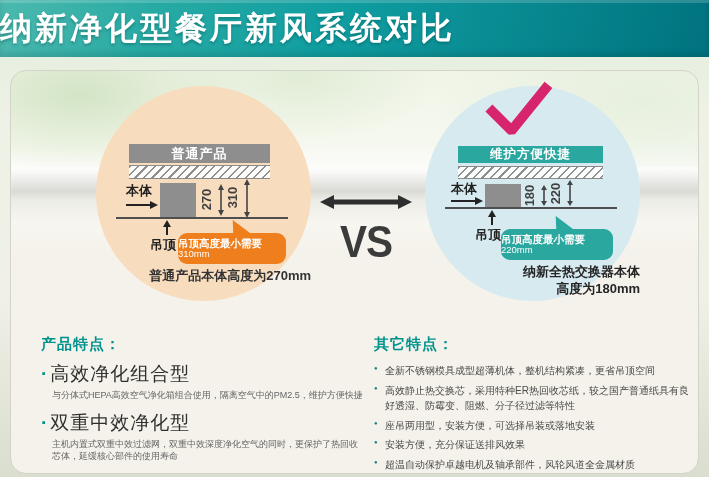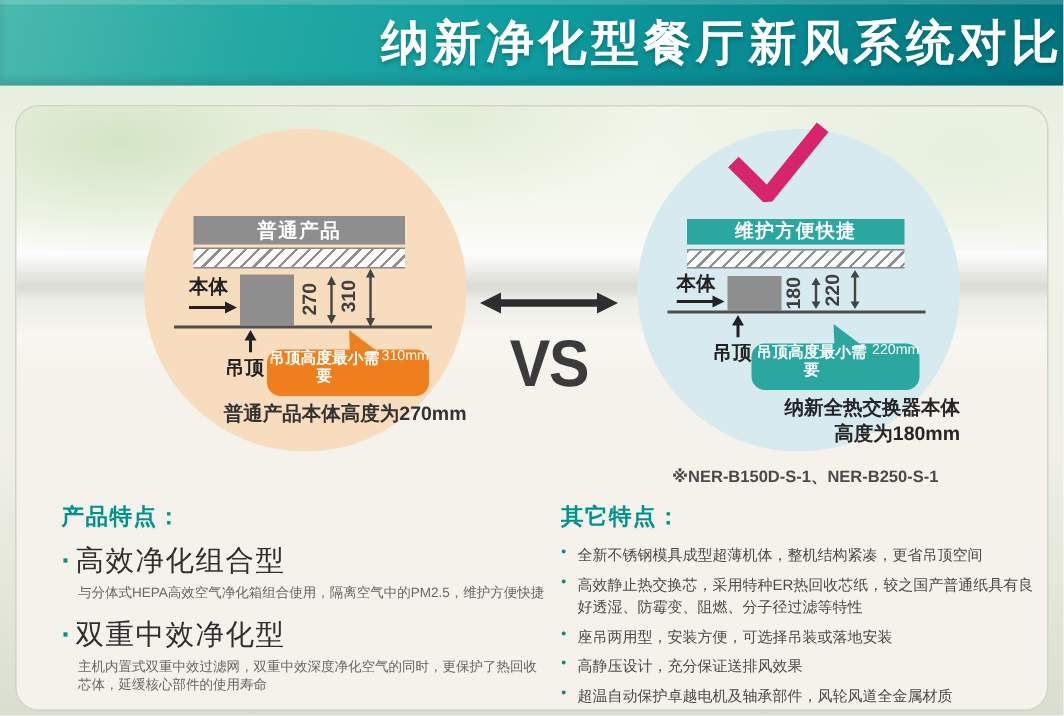--- a/index.html
+++ b/index.html
@@ -6,21 +6,21 @@
   body{
     width:709px;height:477px;position:relative;overflow:hidden;
     font-family:"Liberation Sans","DejaVu Sans",sans-serif;
     background:linear-gradient(180deg,#e7efe0 57px,#eef2e6 120px,#f0f0e6 300px,#d9decf 477px);
   }
   
   .banner{
     position:absolute;left:0;top:0;width:709px;height:57px;
     background:linear-gradient(105deg,#4cb9ae 0%,#27aaa4 22%,#0f9da0 48%,#00737f 100%);
     box-shadow:inset 0 3px 0 rgba(255,255,255,.18), inset 0 -4px 6px rgba(0,0,0,.12);
-    display:flex;align-items:center;justify-content:flex-end;
+    display:flex;align-items:center;justify-content:flex-start;
   }
   .banner-title{
     color:#fff;font-size:32px;font-weight:bold;letter-spacing:3px;
     text-shadow:0 2px 3px rgba(0,60,60,.35);white-space:nowrap;
   }
   
   .card{
     position:absolute;left:10px;top:70px;width:689px;height:404px;
     border-radius:16px;border:1px solid #d3d3c9;box-sizing:border-box;
     background:
@@ -67,22 +67,22 @@
   .dim-label{position:absolute;width:30px;height:13px;font-size:13px;font-weight:bold;color:#3f3f3f;
     text-align:center;transform:rotate(-90deg);line-height:13px;}
   .c1 .dim-inner-label{left:95px;top:107px;}
   .c1 .dim-outer-label{left:121px;top:105px;}
   .c2 .dim-inner-label{left:89px;top:103px;}
   .c2 .dim-outer-label{left:115px;top:101px;}
   .c1 .dim-inner-arrow{left:120px;top:97px;}
   .c1 .dim-outer-arrow{left:146px;top:92px;}
   .c2 .dim-inner-arrow{left:114px;top:98px;}
   .c2 .dim-outer-arrow{left:140px;top:93px;}
-  .bubble{position:absolute;border-radius:9px;color:#fff;text-align:center;
-    display:flex;flex-direction:row;justify-content:center;line-height:1.15;}
+  .bubble{position:absolute;border-radius:9px;color:#fff;text-align:left;
+    display:flex;flex-direction:column;justify-content:center;line-height:1.15;}
   .c1 .bubble{left:82px;top:147px;width:108px;height:31px;background:#ef7f1c;}
   .c2 .bubble{left:76px;top:143px;width:112px;height:31px;background:#2aa79f;}
   .bubble .b1{font-size:10.5px;font-weight:bold;}
   .bubble .b2{font-size:9.5px;}
   .bubble .tail{position:absolute;top:-13px;left:52px;width:0;height:0;
     border-left:6px solid transparent;border-right:12px solid transparent;
     border-bottom:14px solid;transform:skewX(25deg);}
   .c1 .bubble .tail{border-bottom-color:#ef7f1c;}
   .c2 .bubble .tail{border-bottom-color:#2aa79f;}
   .circle-caption{position:absolute;left:0;width:215px;text-align:right;
@@ -198,38 +198,37 @@
       <div class="tail"></div>
       <div class="b1">吊顶高度最小需要</div>
       <div class="b2">220mm</div>
     </div>
     <div class="circle-caption">
       <div>纳新全热交换器本体</div>
       <div>高度为180mm</div>
     </div>
   </div>
 
-  <div class="models">※NER-B150D-S-1、NER-B250-S-1</div>
 
   <div class="left-col">
     <div class="col-heading">产品特点：</div>
     <div>
       <div class="feat-title">高效净化组合型</div>
       <div class="feat-desc">与分体式HEPA高效空气净化箱组合使用，隔离空气中的PM2.5，维护方便快捷</div>
     </div>
     <div>
       <div class="feat-title">双重中效净化型</div>
       <div class="feat-desc">主机内置式双重中效过滤网，双重中效深度净化空气的同时，更保护了热回收芯体，延缓核心部件的使用寿命</div>
     </div>
   </div>
 
   <div class="right-col">
     <div class="col-heading">其它特点：</div>
     <ul class="other-list">
       <li>全新不锈钢模具成型超薄机体，整机结构紧凑，更省吊顶空间</li>
       <li>高效静止热交换芯，采用特种ER热回收芯纸，较之国产普通纸具有良好透湿、防霉变、阻燃、分子径过滤等特性</li>
       <li>座吊两用型，安装方便，可选择吊装或落地安装</li>
-      <li>高静压设计，充分保证送排风效果</li>
+      <li>安装方便，充分保证送排风效果</li>
       <li>超温自动保护卓越电机及轴承部件，风轮风道全金属材质</li>
       <li>人性化下检修板设计</li>
     </ul>
   </div>
 </div>
 
 </body></html>

